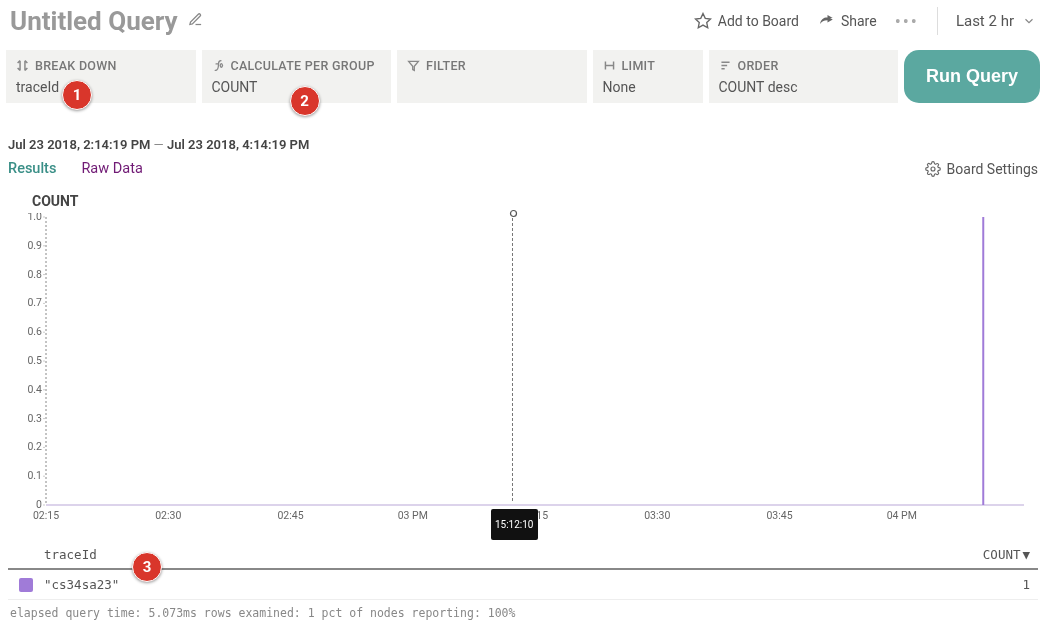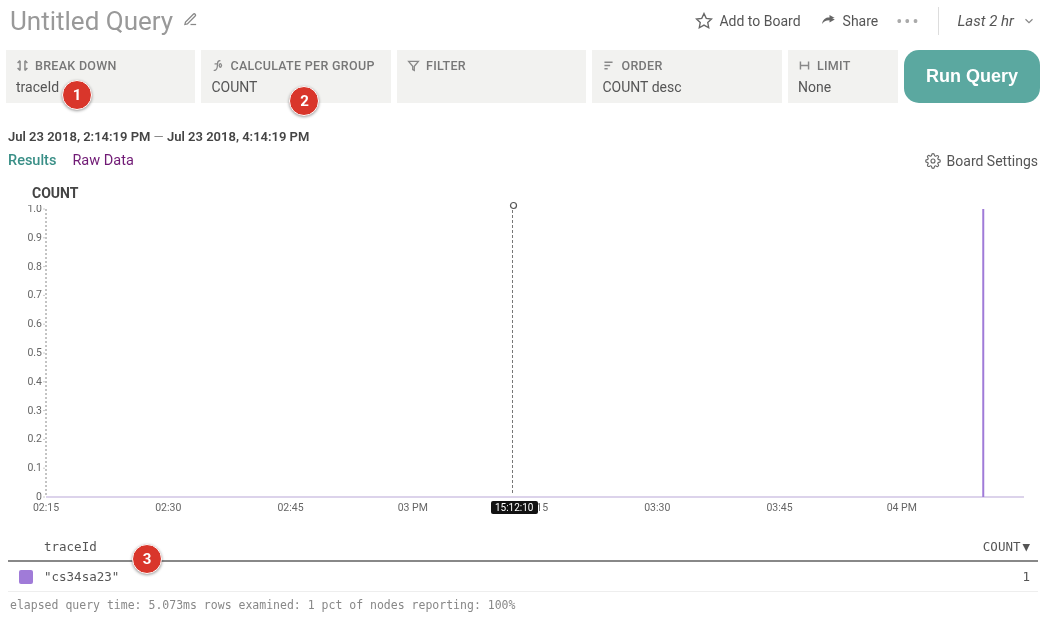--- a/index.html
+++ b/index.html
@@ -1,65 +1,65 @@
 <!DOCTYPE html>
 <html><head>
   <meta charset="utf-8">
   <style>
     * { box-sizing: border-box; margin: 0; padding: 0; }
     body { font-family: -apple-system, BlinkMacSystemFont, "Segoe UI", Roboto, sans-serif; color: #333; width: 1046px; background: #fff; }
     
     
     .header { display: flex; align-items: center; padding: 6px 10px 10px; }
-    .title { font-size: 26px; color: #999; font-weight: 400; }
+    .title { font-size: 26px; color: #999; font-weight: 700; }
     .edit-icon { margin-left: 10px; color: #888; }
     .header-spacer { flex: 1; }
     .header-action { display: inline-flex; align-items: center; color: #555; margin-left: 18px; cursor: pointer; font-size: 14px; text-align: center;}
     .header-action svg { margin-right: 6px; }
     .more-dots { color: #aaa; font-size: 18px; letter-spacing: 2px; margin-left: 18px; cursor: pointer;}
     .vsep { width:1px; height: 28px; background:#ddd; margin: 0 18px;}
-    .time-picker { color: #555; font-size: 15px; display:flex; align-items:center; cursor:pointer;font-style:italic;}
-    
-    
-    .qb { display: flex; gap: 6px; padding: 4px 6px 0 6px; justify-content: flex-end; }
+    .time-picker { color: #555; font-size: 15px; display:flex; align-items:center; cursor:pointer;}
+    
+    
+    .qb { display: flex; gap: 6px; padding: 4px 6px 0 6px; }
     .qb-box { background: #f2f2f0; flex: 1; padding: 8px 10px; position: relative; min-width: 0;}
     .qb-header { display: flex; align-items: center; color: #777; font-size: 12.5px; font-weight: 500; letter-spacing: .3px;}
     .qb-header svg { margin-right: 6px; flex-shrink:0; }
     .qb-header span { line-height: 1.2; }
     .qb-value { color: #555; font-size: 14px; margin-top: 6px; }
     .run-btn { background: #5ba8a0; color: #fff; border: none; font-weight: 600; font-size: 18px; padding: 0 22px; border-radius: 15px; cursor: pointer; flex-shrink:0; }
     
     
     .badge { position: absolute; width: 30px; height: 30px; border-radius: 50%; background: #d9362b; color: #fff; display: flex; align-items: center; justify-content: center; font-weight: 700; font-size: 15px; box-shadow: 0 1px 3px rgba(0,0,0,.4); border: 1.5px solid #fff;}
     
     
-    .timerange { padding: 26px 8px 8px; font-size: 13px; color: #444; font-weight: 600;}
+    .timerange { padding: 34px 8px 8px; font-size: 13px; color: #444; font-weight: 600;}
     .timerange .sep { color: #888; font-weight: 400;}
     
     
-    .tabs-row { display:flex; align-items:center; padding: 0 8px 6px;}
+    .tabs-row { display:flex; align-items:center; padding: 0 8px 6px; gap: 9px;}
     .tab { font-size: 14.5px; margin-right: 16px; cursor:pointer;}
     .tab.active { color: #3a8f87; font-weight: 500;}
     .tab.inactive { color: #701a75;}
     .tabs-spacer { flex:1;}
     .gs { color: #555; font-size: 14px; display:flex; align-items:center; cursor:pointer;}
     .gs svg { margin-right: 6px;}
     
     
     .chart-zone { padding: 10px 14px 4px 14px; }
     .ctitle { font-size: 14px; font-weight: 700; color: #444; margin-left: 18px; margin-bottom: 4px;}
     .chart-inner { position: relative; height: 320px; }
     .chart-svg { width: 100%; height: 100%; display:block;}
     .ytick text, .xtick text { font-size: 10.5px; fill: #666;}
     .ytick line { stroke: #ccc; stroke-dasharray: 2 2; }
     .axis-line { stroke: #888; stroke-dasharray: 2 2;}
     
     .cursor-line { position:absolute; top:0; bottom:32px; border-left: 1px dashed #777; }
     .cursor-tip { position:absolute; top:-4px; left:-4px;}
-    .cursor-badge { position:absolute; background:#111; color:#fff; font-size:10px; padding:1px 4px; border-radius:2px; white-space:nowrap;}
+    .cursor-badge { position:absolute; background:#111; color:#fff; font-size:10px; padding:10px 4px; border-radius:2px; white-space:nowrap;}
     
     
     .tbl { margin: 4px 8px 0; font-size: 13px;}
     .tbl-head { display:flex; border-bottom: 2.5px solid #888; padding: 6px 0;}
     .swatch-col { width: 36px; display:flex; justify-content:center;}
     .c1 { flex:1; font-family: Menlo, monospace; font-size:12.5px; color:#555; padding-right:10px;}
     .c2 { width: 80px; text-align:right; font-family: Menlo, monospace; font-size:12.5px; color:#555; padding-right:8px;}
     .sort-caret { margin-left:2px;}
     .tbl-row { display:flex; align-items:center; padding: 7px 0; border-bottom: 1px solid #eee;}
     .swatch { width:14px; height:14px; background:#a07bd8; border-radius:2px;}
@@ -121,37 +121,37 @@
     <div class="badge" style="left:88px; top:36px;">2</div>
   </div>
   <div class="qb-box">
     <div class="qb-header">
       <svg width="13" height="13" viewBox="0 0 16 16" stroke="#888" fill="none" stroke-width="1.6">
           <path d="M2 3h12L9 9v5l-2-1V9z"></path>
         </svg>
       <span>FILTER</span>
     </div>
   </div>
+  <div class="qb-box" style="flex:0 0 110px">
+    <div class="qb-header">
+      <svg width="13" height="13" viewBox="0 0 16 16" stroke="#888" fill="none" stroke-width="1.8">
+          <path d="M3 3v10M13 3v10M3 8h10"></path>
+        </svg>
+      <span>LIMIT</span>
+    </div>
+    <div class="qb-value">None</div>
+  </div>
   <div class="qb-box">
     <div class="qb-header">
       <svg width="13" height="13" viewBox="0 0 16 16" stroke="#888" fill="none" stroke-width="1.8">
           <path d="M3 4h10M3 8h7M3 12h4"></path>
         </svg>
       <span>ORDER</span>
     </div>
     <div class="qb-value">COUNT desc</div>
-  </div>
-  <div class="qb-box" style="flex:0 0 110px">
-    <div class="qb-header">
-      <svg width="13" height="13" viewBox="0 0 16 16" stroke="#888" fill="none" stroke-width="1.8">
-          <path d="M3 3v10M13 3v10M3 8h10"></path>
-        </svg>
-      <span>LIMIT</span>
-    </div>
-    <div class="qb-value">None</div>
   </div>
   <button class="run-btn">Run Query</button>
 </div>
 
 <div class="timerange">
   <span>Jul 23 2018, 2:14:19 PM</span> <span class="sep">—</span> <span>Jul 23 2018, 4:14:19 PM</span>
 </div>
 
 <div class="tabs-row">
   <span class="tab active">Results</span>

